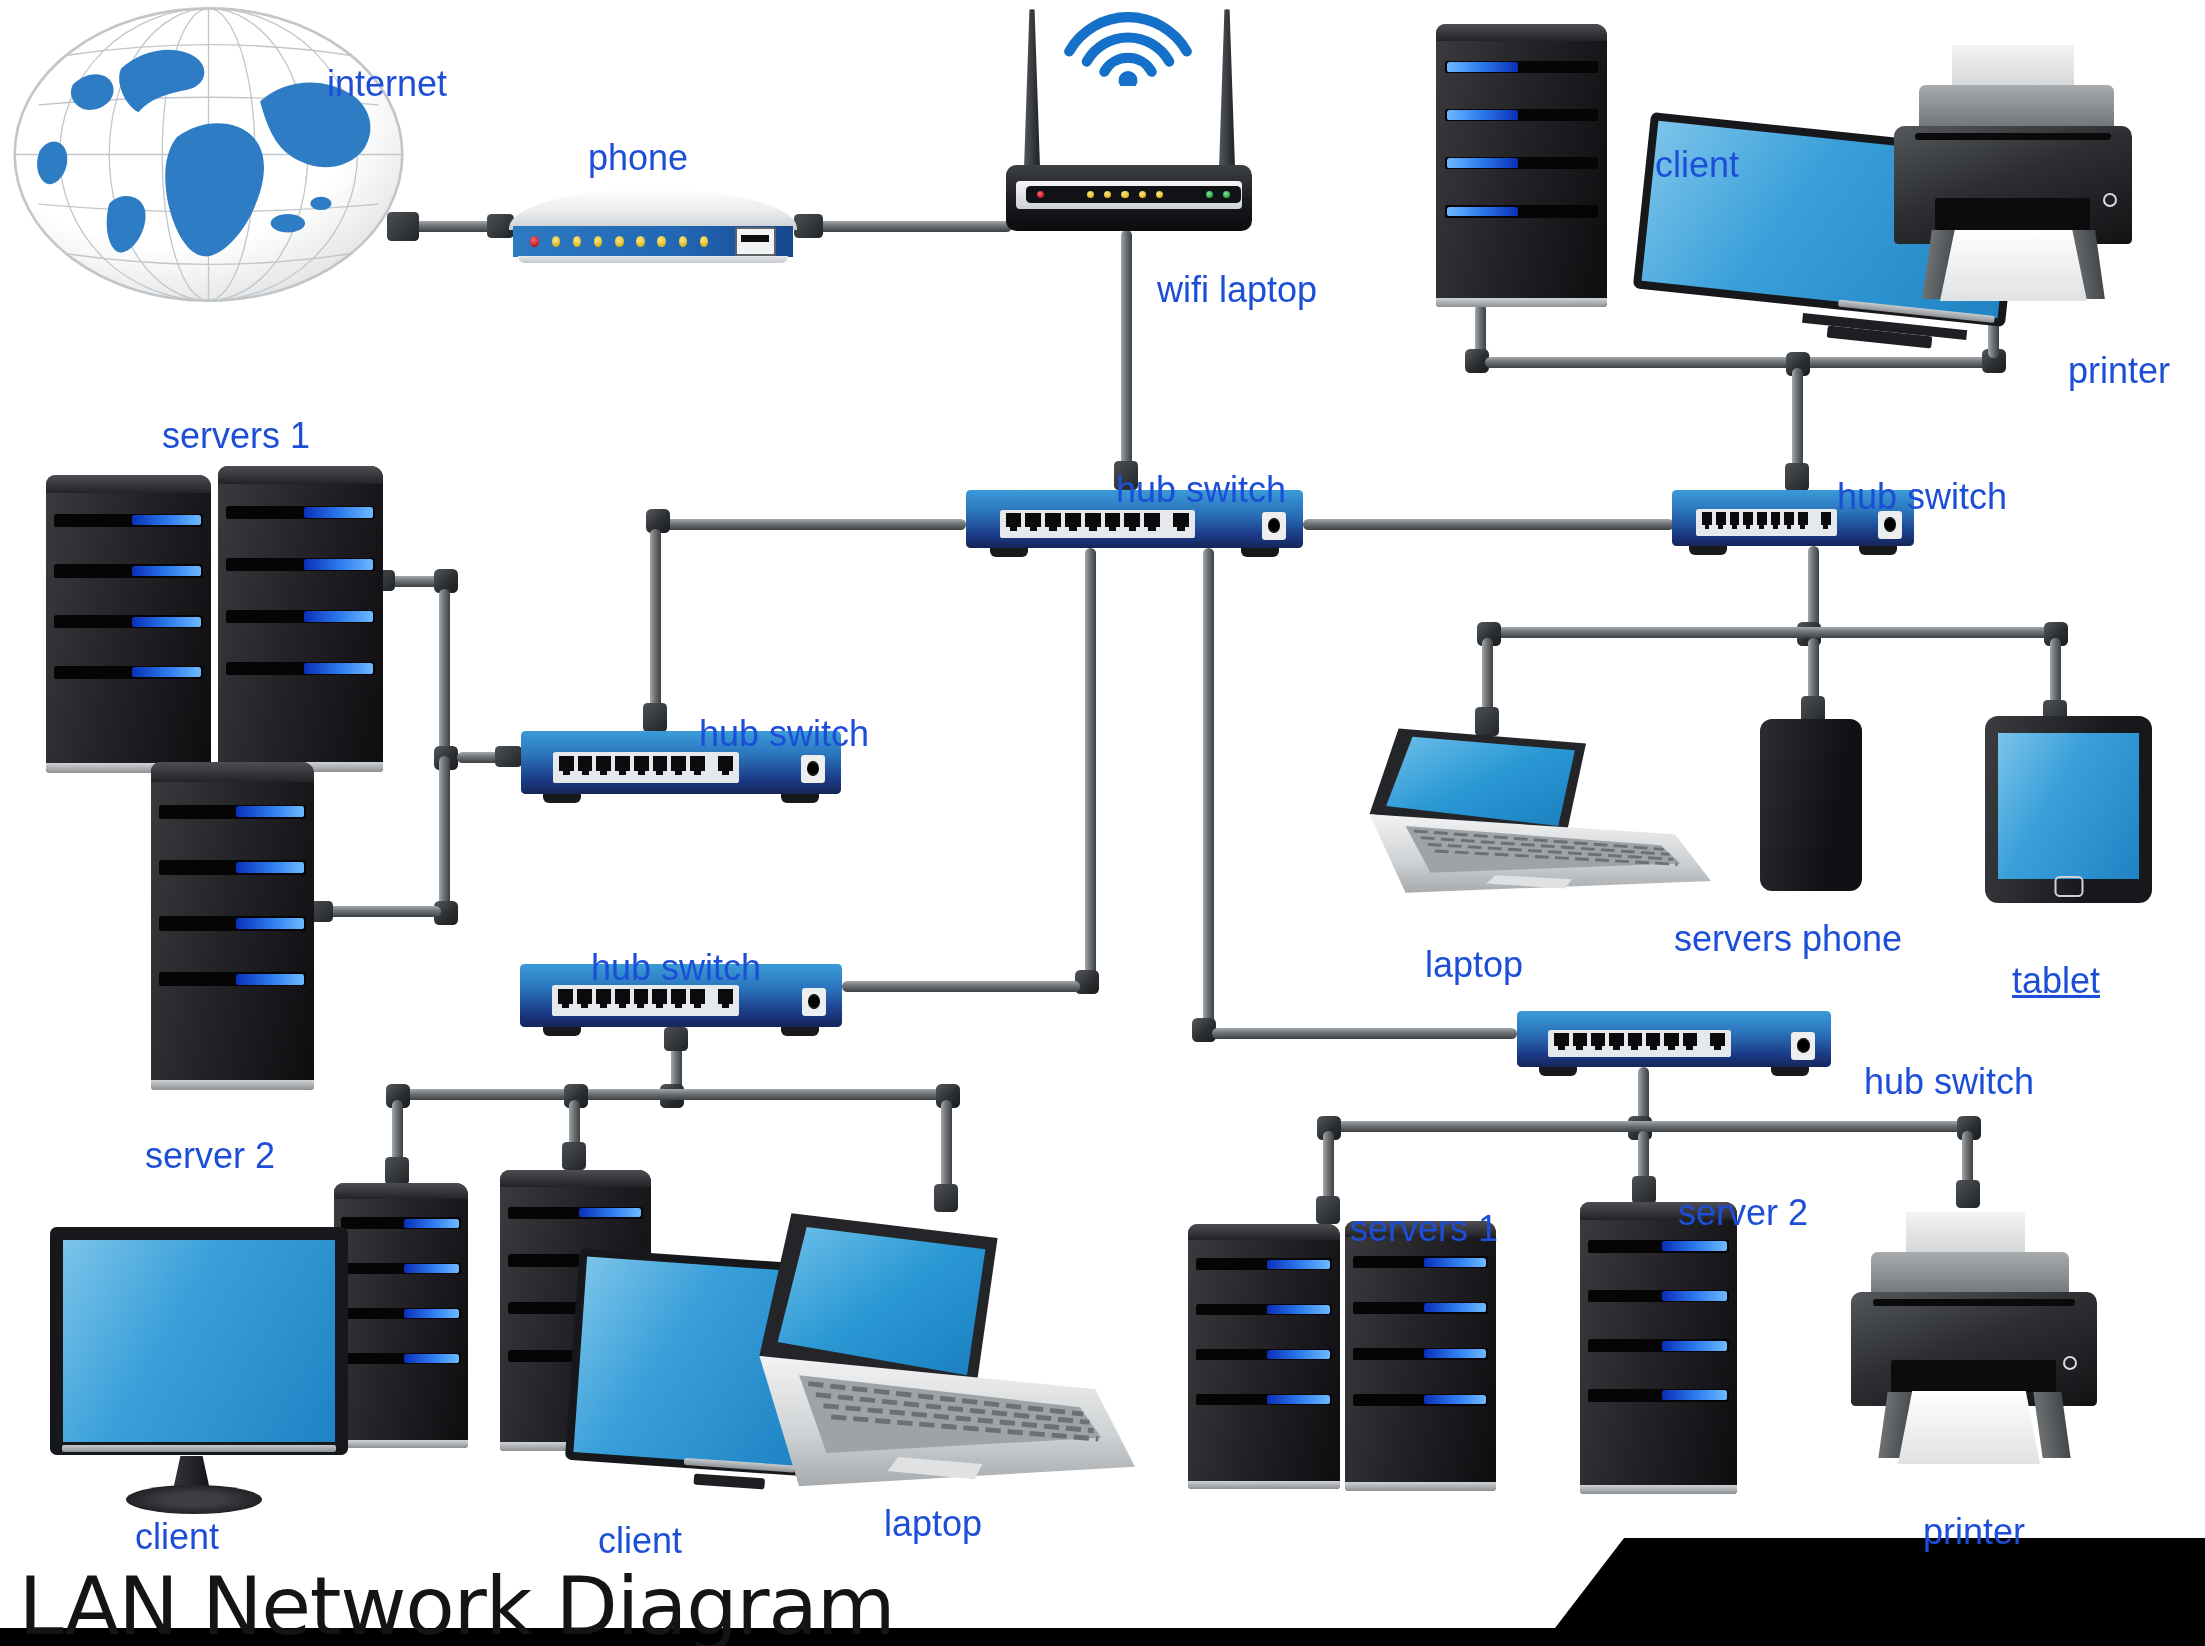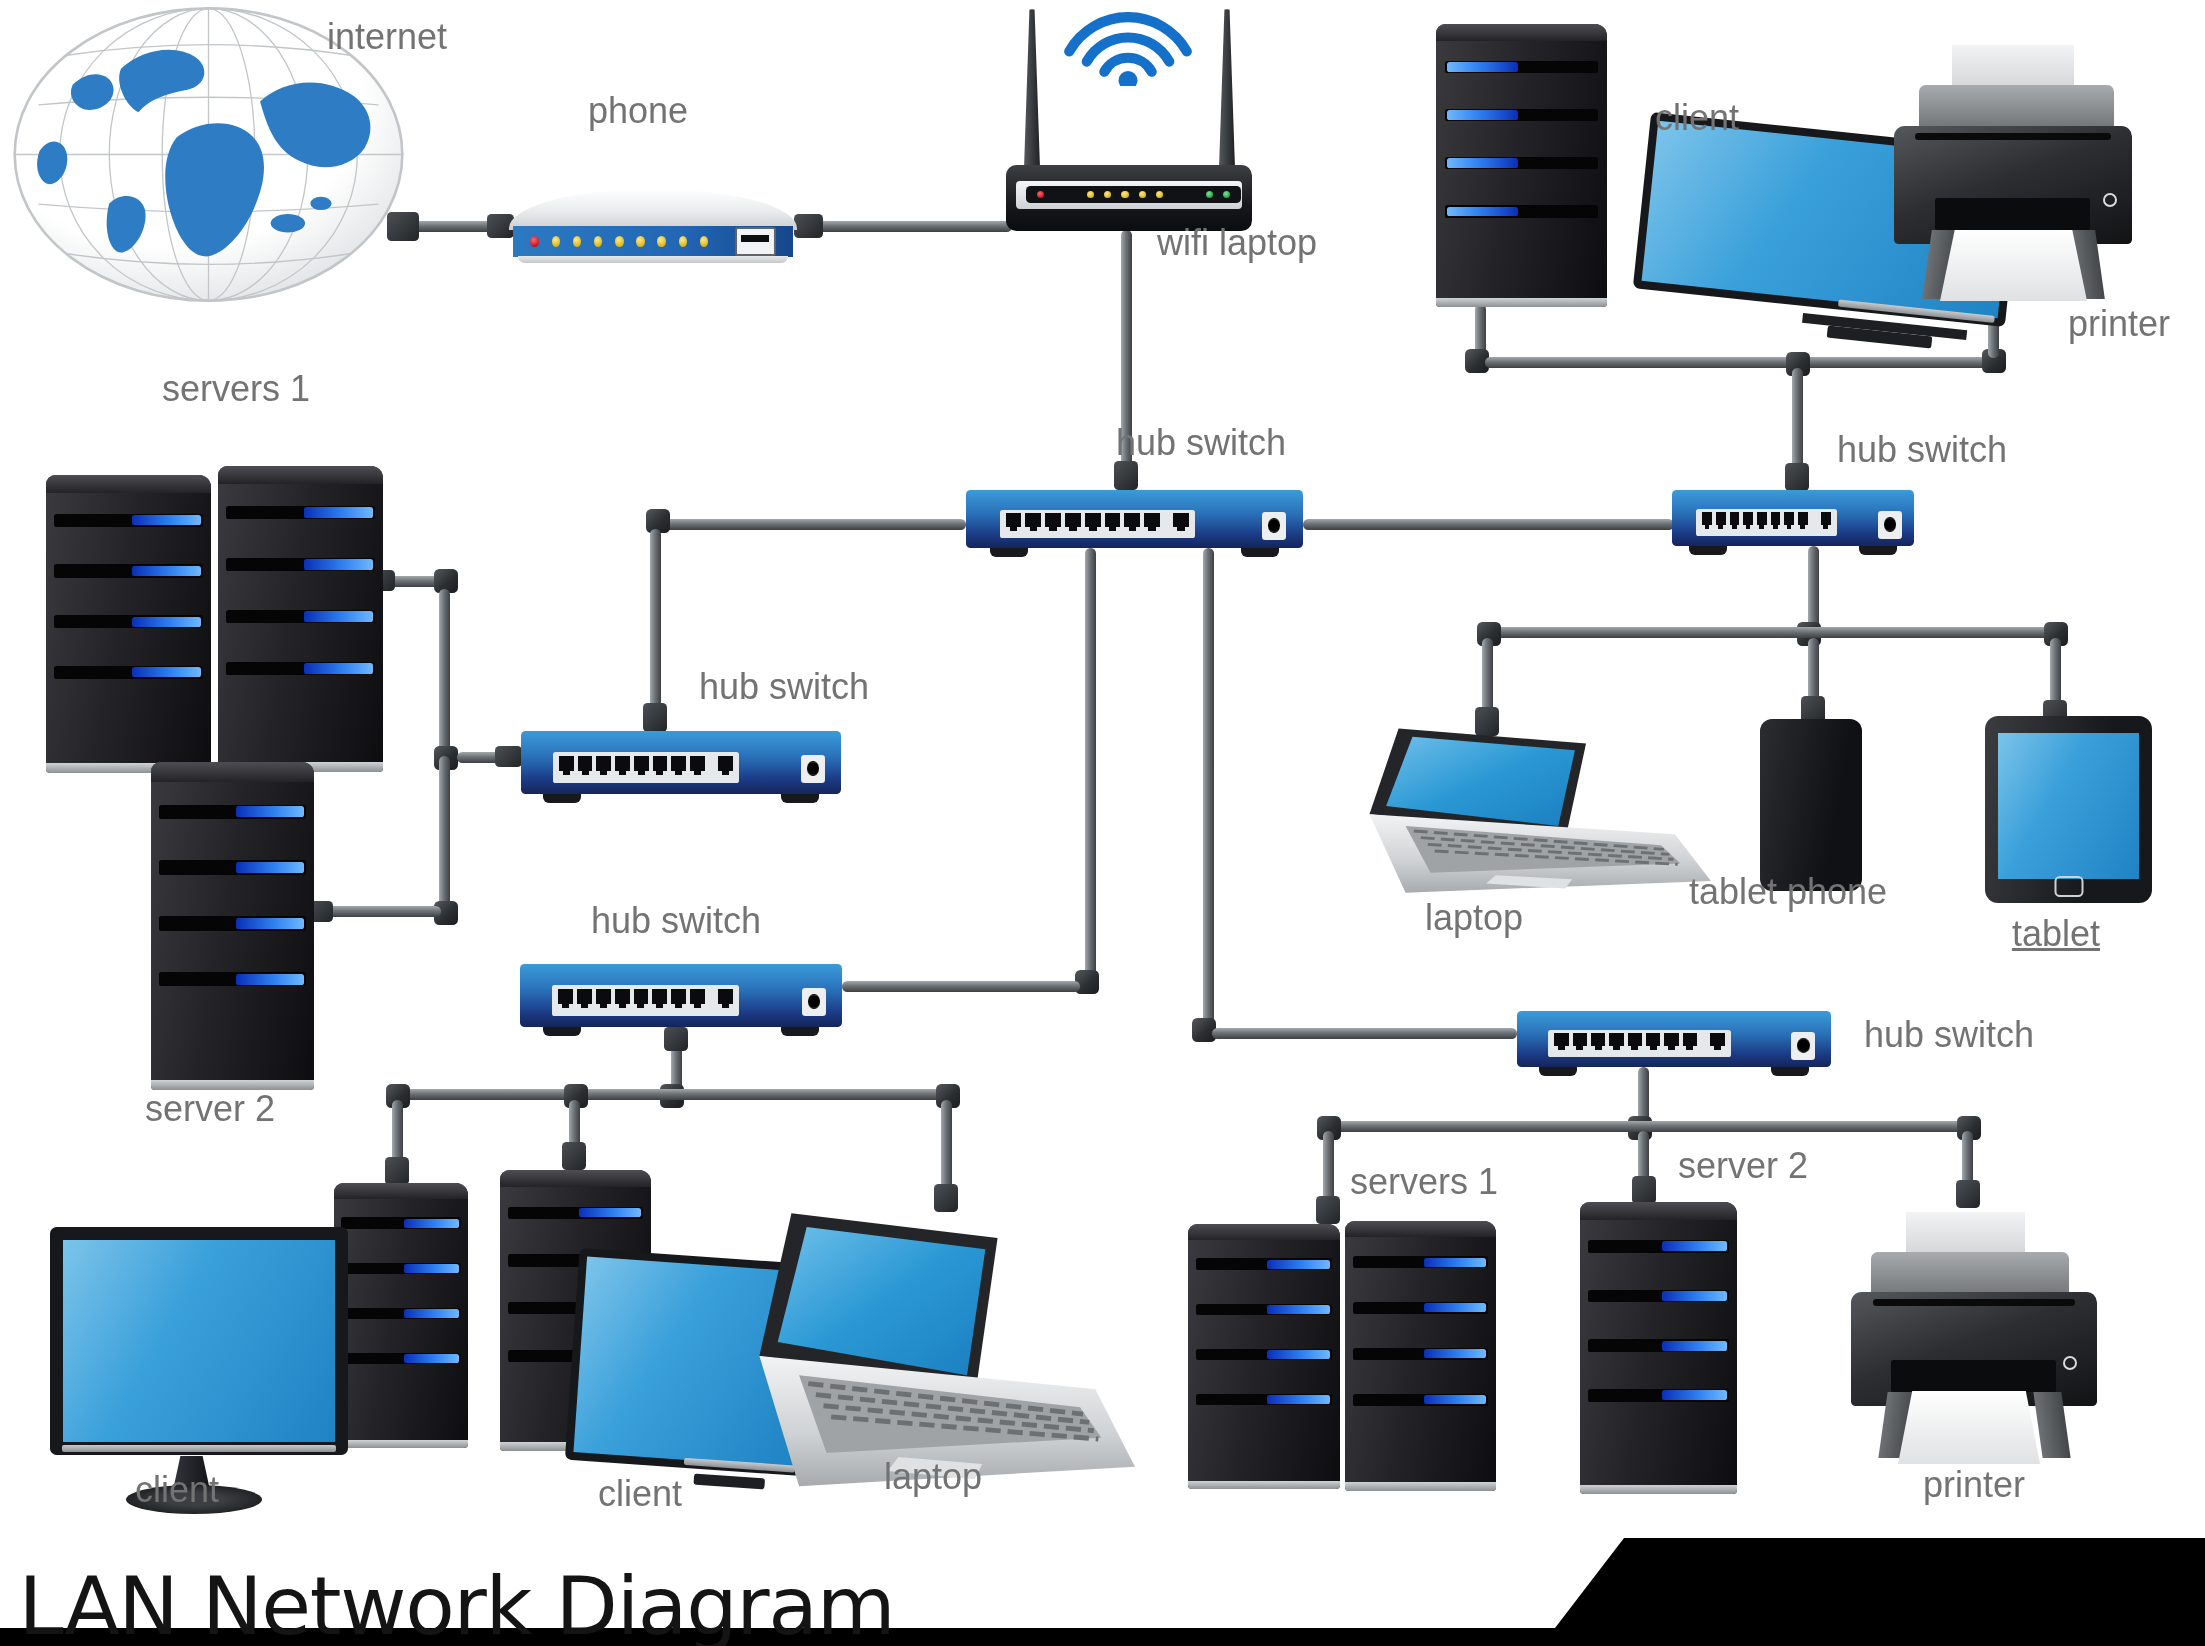--- a/index.html
+++ b/index.html
@@ -1,19 +1,19 @@
 <!DOCTYPE html>
 <html style="font-size:10.6px"><head>
 <meta charset="utf-8">
 <style>
   html,body{margin:0;padding:0;background:#fff;}
   #canvas{position:relative;width:2205px;height:1646px;background:#ffffff;overflow:hidden;
           font-family:"Liberation Sans",sans-serif;}
-  .lbl{position:absolute;color:#737373;font-size:36px;white-space:nowrap;transform:translateX(-50%);
-       font-family:"Liberation Sans",sans-serif;}
+  .lbl{position:absolute;color:#1d4ed8;font-size:36px;white-space:nowrap;transform:translateX(-50%);
+       font-family:"Liberation Sans",sans-serif;margin-top:47px;}
   #title{position:absolute;left:18.5px;top:1559px;font-size:81px;color:#141414;
          font-family:"DejaVu Sans","Liberation Sans",sans-serif;letter-spacing:-1.3px;}
   
   .ch{position:absolute;height:10.6px;border-radius:5.3px;
       background:linear-gradient(180deg,#a3a8ac 0%,#6d7276 45%,#3c4043 100%);}
   .cv{position:absolute;width:10.6px;border-radius:5.3px;
       background:linear-gradient(90deg,#a3a8ac 0%,#6d7276 45%,#3c4043 100%);}
   .joint{position:absolute;width:24px;height:24px;border-radius:5.3px;
       background:linear-gradient(135deg,#55595d 0%,#2c2f32 55%,#1a1c1e 100%);}
   .cap{position:absolute;border-radius:4.6px;
@@ -548,21 +548,21 @@
   <div class="lbl" style="left:1237px;top:222px;">wifi laptop</div>
   <div class="lbl" style="left:1697px;top:97px;">client</div>
   <div class="lbl" style="left:2119px;top:303px;">printer</div>
   <div class="lbl" style="left:236px;top:368px;">servers 1</div>
   <div class="lbl" style="left:1201px;top:422px;">hub switch</div>
   <div class="lbl" style="left:1922px;top:429px;">hub switch</div>
   <div class="lbl" style="left:784px;top:666px;">hub switch</div>
   <div class="lbl" style="left:676px;top:900px;">hub switch</div>
   <div class="lbl" style="left:210px;top:1088px;">server 2</div>
   <div class="lbl" style="left:1474px;top:897px;">laptop</div>
-  <div class="lbl" style="left:1788px;top:871px;">tablet phone</div>
+  <div class="lbl" style="left:1788px;top:871px;">servers phone</div>
   <div class="lbl" style="left:2056px;top:913px;text-decoration:underline;">tablet</div>
   <div class="lbl" style="left:1949px;top:1014px;">hub switch</div>
   <div class="lbl" style="left:1424px;top:1161px;">servers 1</div>
   <div class="lbl" style="left:1743px;top:1145px;">server 2</div>
   <div class="lbl" style="left:1974px;top:1464px;">printer</div>
   <div class="lbl" style="left:177px;top:1469px;">client</div>
   <div class="lbl" style="left:640px;top:1473px;">client</div>
   <div class="lbl" style="left:933px;top:1456px;">laptop</div>
 
   <div id="title">LAN Network Diagram</div>

